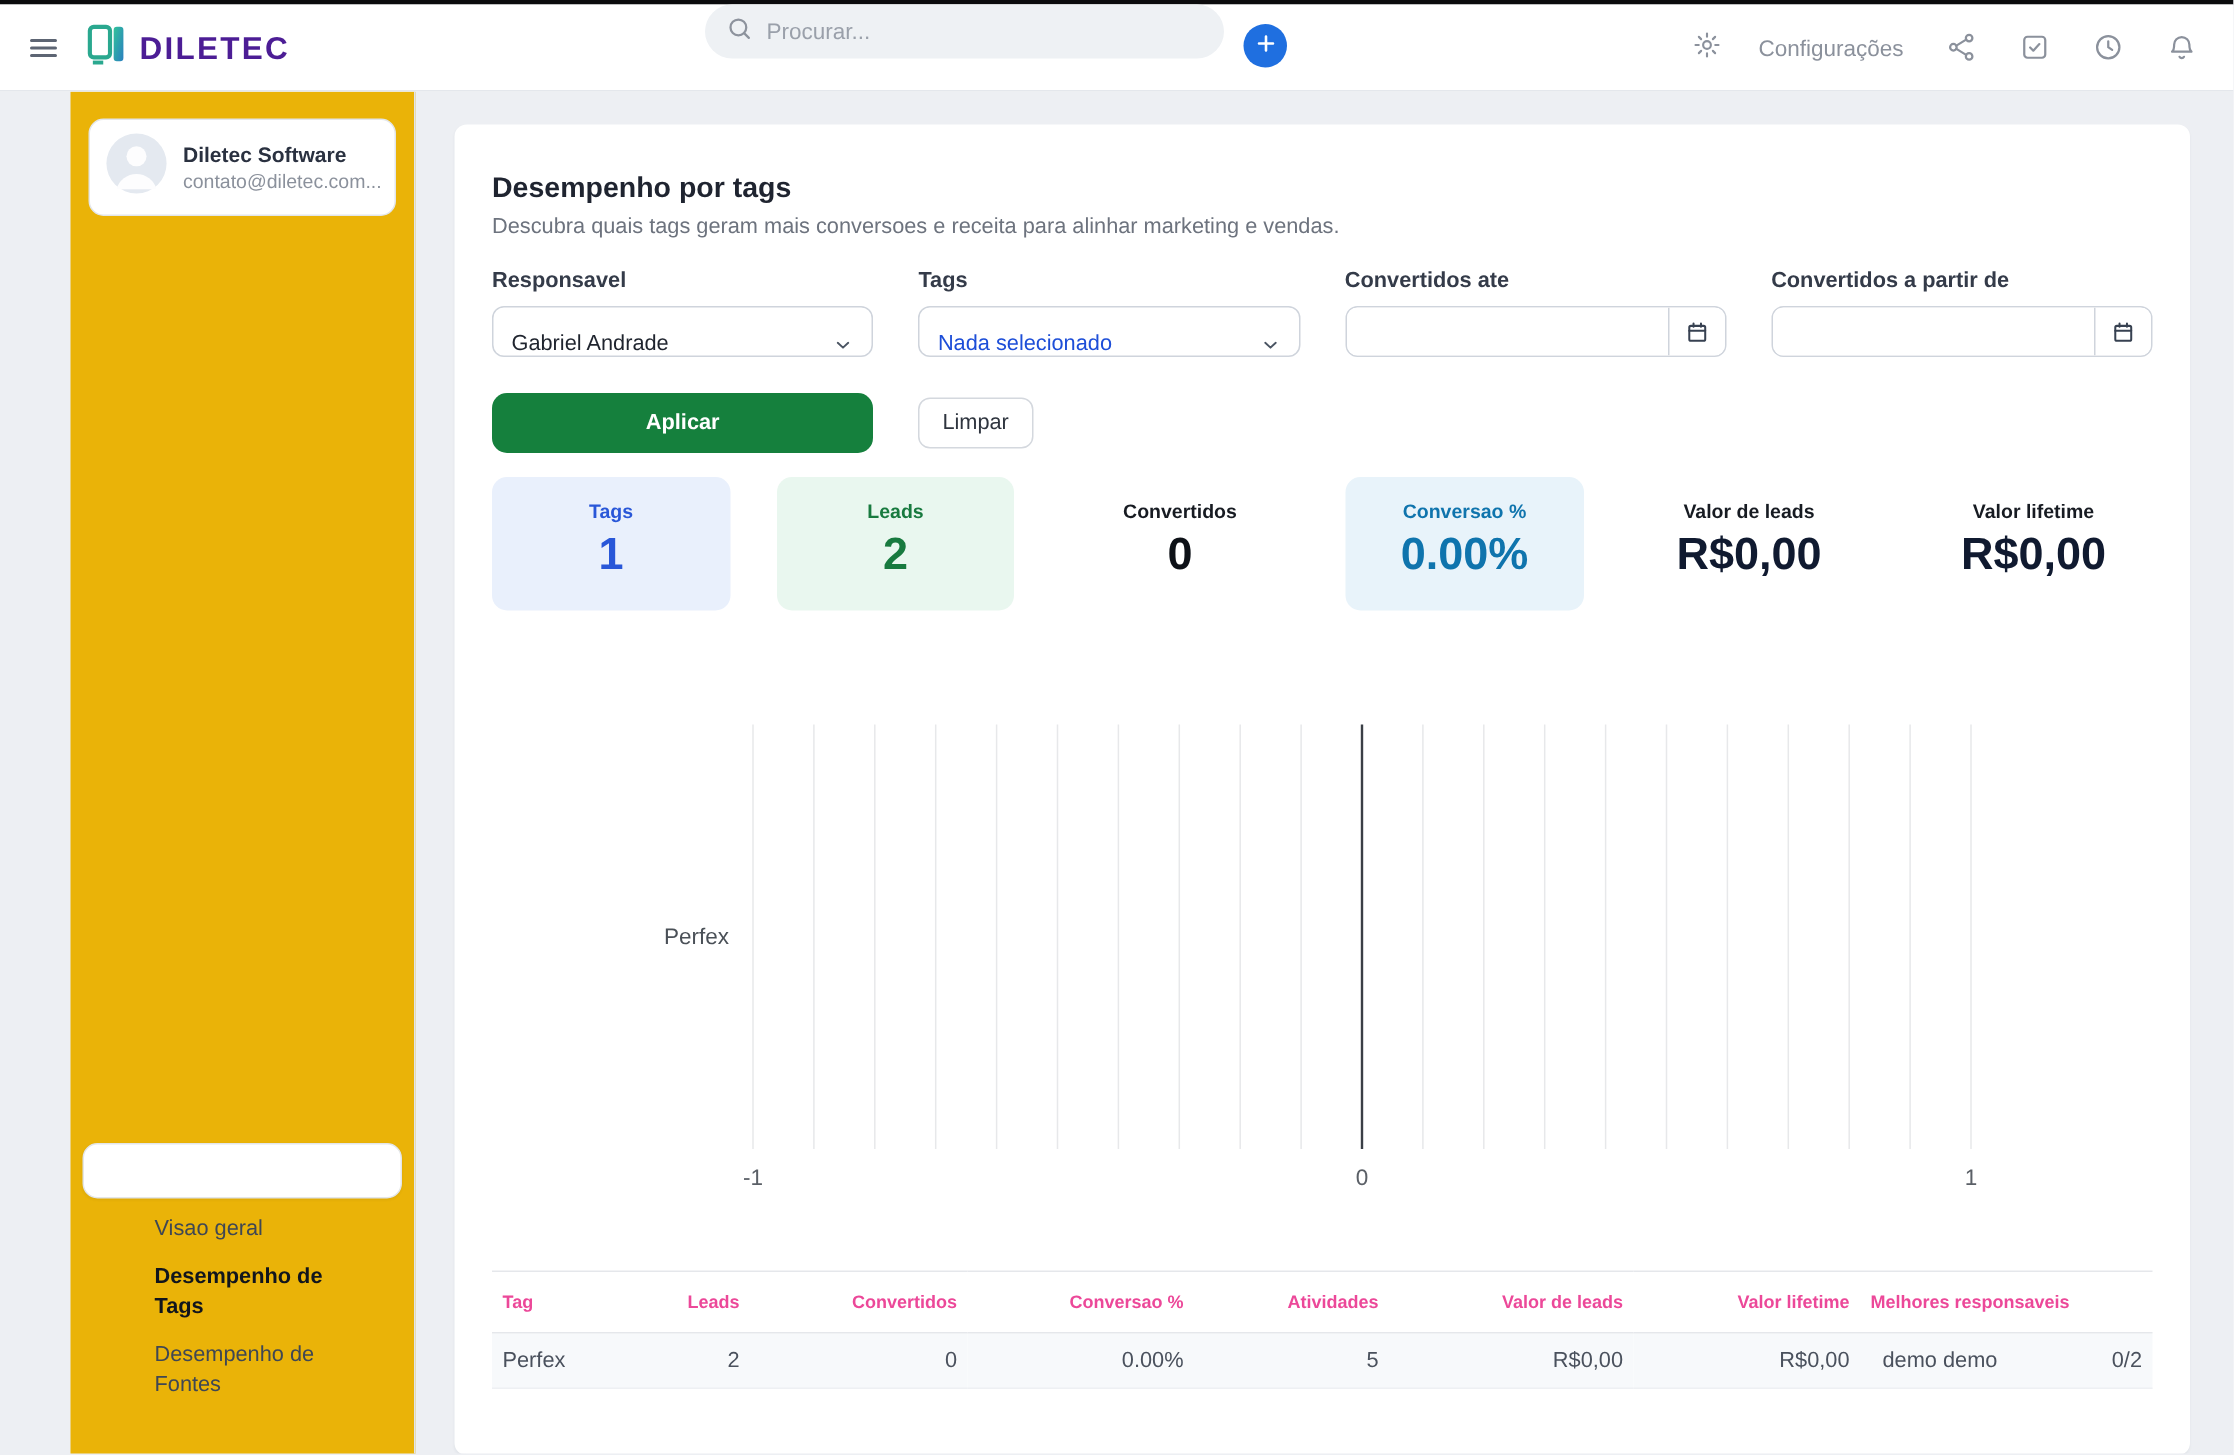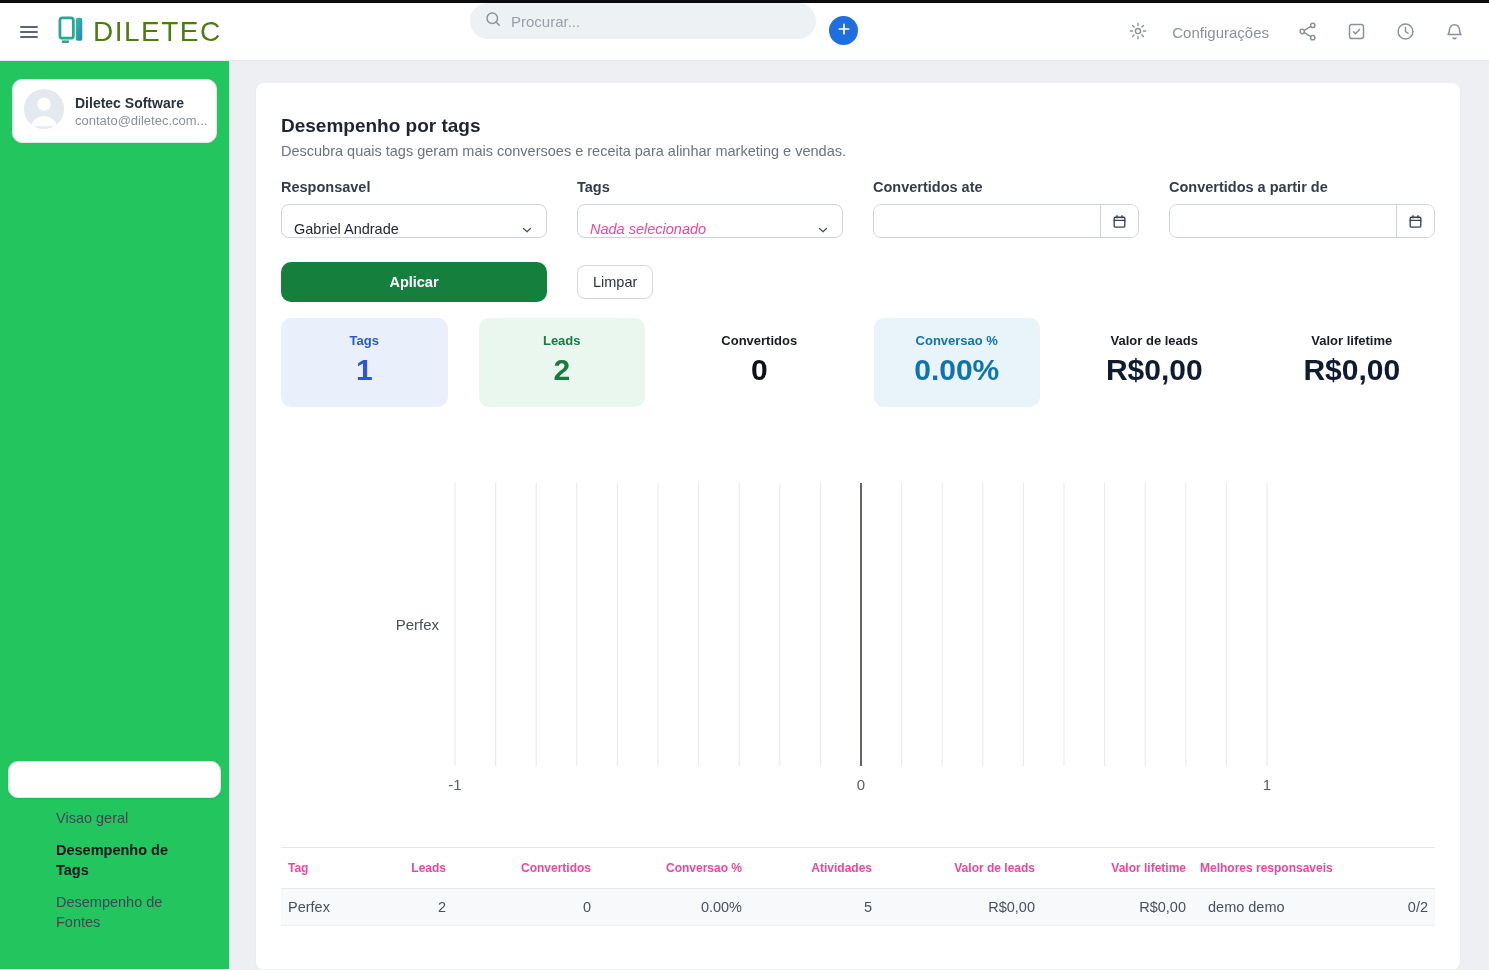--- a/index.html
+++ b/index.html
@@ -4,32 +4,32 @@
 <style>
   * { margin:0; padding:0; box-sizing:border-box; }
   html,body { width:1489px; height:970px; overflow:hidden; background:#edeff3;
               font-family:"Liberation Sans", sans-serif; }
   .top-strip { height:3px; background:#0b0b0d; }
 
   
   header { position:relative; height:58px; background:#fff; border-bottom:1px solid #e4e7ec; }
   .hamburger { position:absolute; left:16px; top:17px; width:26px; height:24px; border:none; background:none; color:#5d6573; cursor:pointer; }
   .logo { position:absolute; left:58px; top:13px; display:flex; align-items:center; gap:9px; cursor:pointer; }
-  .logo-text { font-size:28px; font-weight:400; letter-spacing:1.5px; color:#4d7c0f; }
+  .logo-text { font-size:21px; font-weight:700; letter-spacing:1.5px; color:#4c1d95; }
   .search-pill { position:absolute; left:470px; top:0; width:346px; height:36px; background:#eef1f4; border-radius:18px; display:flex; align-items:center; padding:0 14px; color:#8d939d; }
   .search-pill input { border:none; background:transparent; outline:none; font-size:15px; color:#3d434d; margin-left:9px; width:280px; font-family:"Liberation Sans", sans-serif; }
   .search-pill input::placeholder { color:#9aa0aa; }
   .add-btn { position:absolute; left:829px; top:13px; width:29px; height:29px; border-radius:50%; border:none; background:#1f6fe0; color:#fff; display:flex; align-items:center; justify-content:center; cursor:pointer; }
   .header-right { position:absolute; right:24px; top:0; height:58px; display:flex; align-items:center; gap:27px; color:#8b919c; }
   .settings-btn { display:flex; align-items:center; gap:24px; font-size:15px; color:#8b919c; background:none; border:none; cursor:pointer; }
   .hicon { background:none; border:none; color:#8b919c; width:22px; height:22px; cursor:pointer; }
 
   
   .layout { display:flex; height:908px; }
-  aside { width:230px; background:#22c55e; border-right:1px solid #e2e5ea; padding-top:18px; overflow:hidden; }
+  aside { width:230px; background:#eab308; border-right:1px solid #e2e5ea; padding-top:18px; overflow:hidden;margin-left:47px; }
   .user-card { margin:0 12px 26px 12px; background:#fff; border:1px solid #e3e6ea; border-radius:10px; padding:8px 10px; display:flex; align-items:center; gap:10px; cursor:pointer; }
   .user-name { font-size:14px; font-weight:700; color:#2a3140; }
   .user-email { font-size:13px; color:#8b919c; margin-top:2px; }
 
   .nav-item { height:37px; display:flex; align-items:center; padding:0 16px 0 20px; gap:14px; cursor:pointer; color:#454d5b; }
   .nav-item.active { background:#fff; border:1px solid #e3e6ea; border-radius:10px; margin:0 8px; padding:0 10px 0 12px; box-shadow:0 1px 2px rgba(20,30,50,.06); }
   .sub-list { margin:4px 0 8px 0; }
   .sub-item { padding:6px 16px 6px 56px; font-size:14.5px; color:#3f4754; cursor:pointer; max-width:215px; line-height:20px; }
   .sub-item.active { font-weight:700; color:#11151d; }
 
@@ -37,21 +37,21 @@
   main { flex:1; overflow:hidden; }
   .card { margin:22px 29px 0 26px; background:#fff; border-radius:8px; box-shadow:0 1px 2px rgba(25,35,55,.05);
           padding:32px 25px 44px 25px; }
   .page-title { font-size:19px; font-weight:700; color:#1f2430; }
   .page-subtitle { font-size:14.5px; color:#6d737e; margin-top:6px; }
 
   .filters { display:grid; grid-template-columns:repeat(4,1fr); column-gap:30px; margin-top:20px; }
   .f-label { font-size:14.5px; font-weight:700; color:#343b49; margin-bottom:9px; }
   .select { height:34px; border:1px solid #cfd4dc; border-radius:8px; display:flex; align-items:flex-end; padding:0 12px; font-size:14.5px; color:#1f242e; cursor:pointer; background:#fff; }
   .select .sv { flex:1; white-space:nowrap; overflow:hidden; }
-  .select.placeholder .sv { color:#ec4899;font-style:italic; }
+  .select.placeholder .sv { color:#1d4ed8; }
   .select .chev { width:14px; height:14px; color:#4b5563; }
   .date-group { height:34px; border:1px solid #cfd4dc; border-radius:8px; display:flex; overflow:hidden; background:#fff; }
   .date-group input { flex:1; min-width:0; border:none; outline:none; padding:0 10px; font-size:14px; font-family:"Liberation Sans",sans-serif; }
   .date-btn { width:38px; border:none; border-left:1px solid #cfd4dc; background:#fff; color:#374151; display:flex; align-items:center; justify-content:center; cursor:pointer; }
 
   .actions { margin-top:24px; display:flex; align-items:center; gap:30px; }
   .apply-btn { width:calc((100% - 90px)/4); height:40px; background:#15803d; color:#fff; font-size:14.5px; font-weight:700; border:none; border-radius:10px; cursor:pointer; font-family:Liberation Sans, sans-serif; }
   .clear-btn { height:34px; padding:0 15px; background:#fff; border:1px solid #d4d8de; border-radius:8px; font-size:14.5px; color:#2f353f; cursor:pointer; font-family:"Liberation Sans",sans-serif; }
 
   .stats { display:grid; grid-template-columns:repeat(6,1fr); gap:31px; margin-top:16px; }

